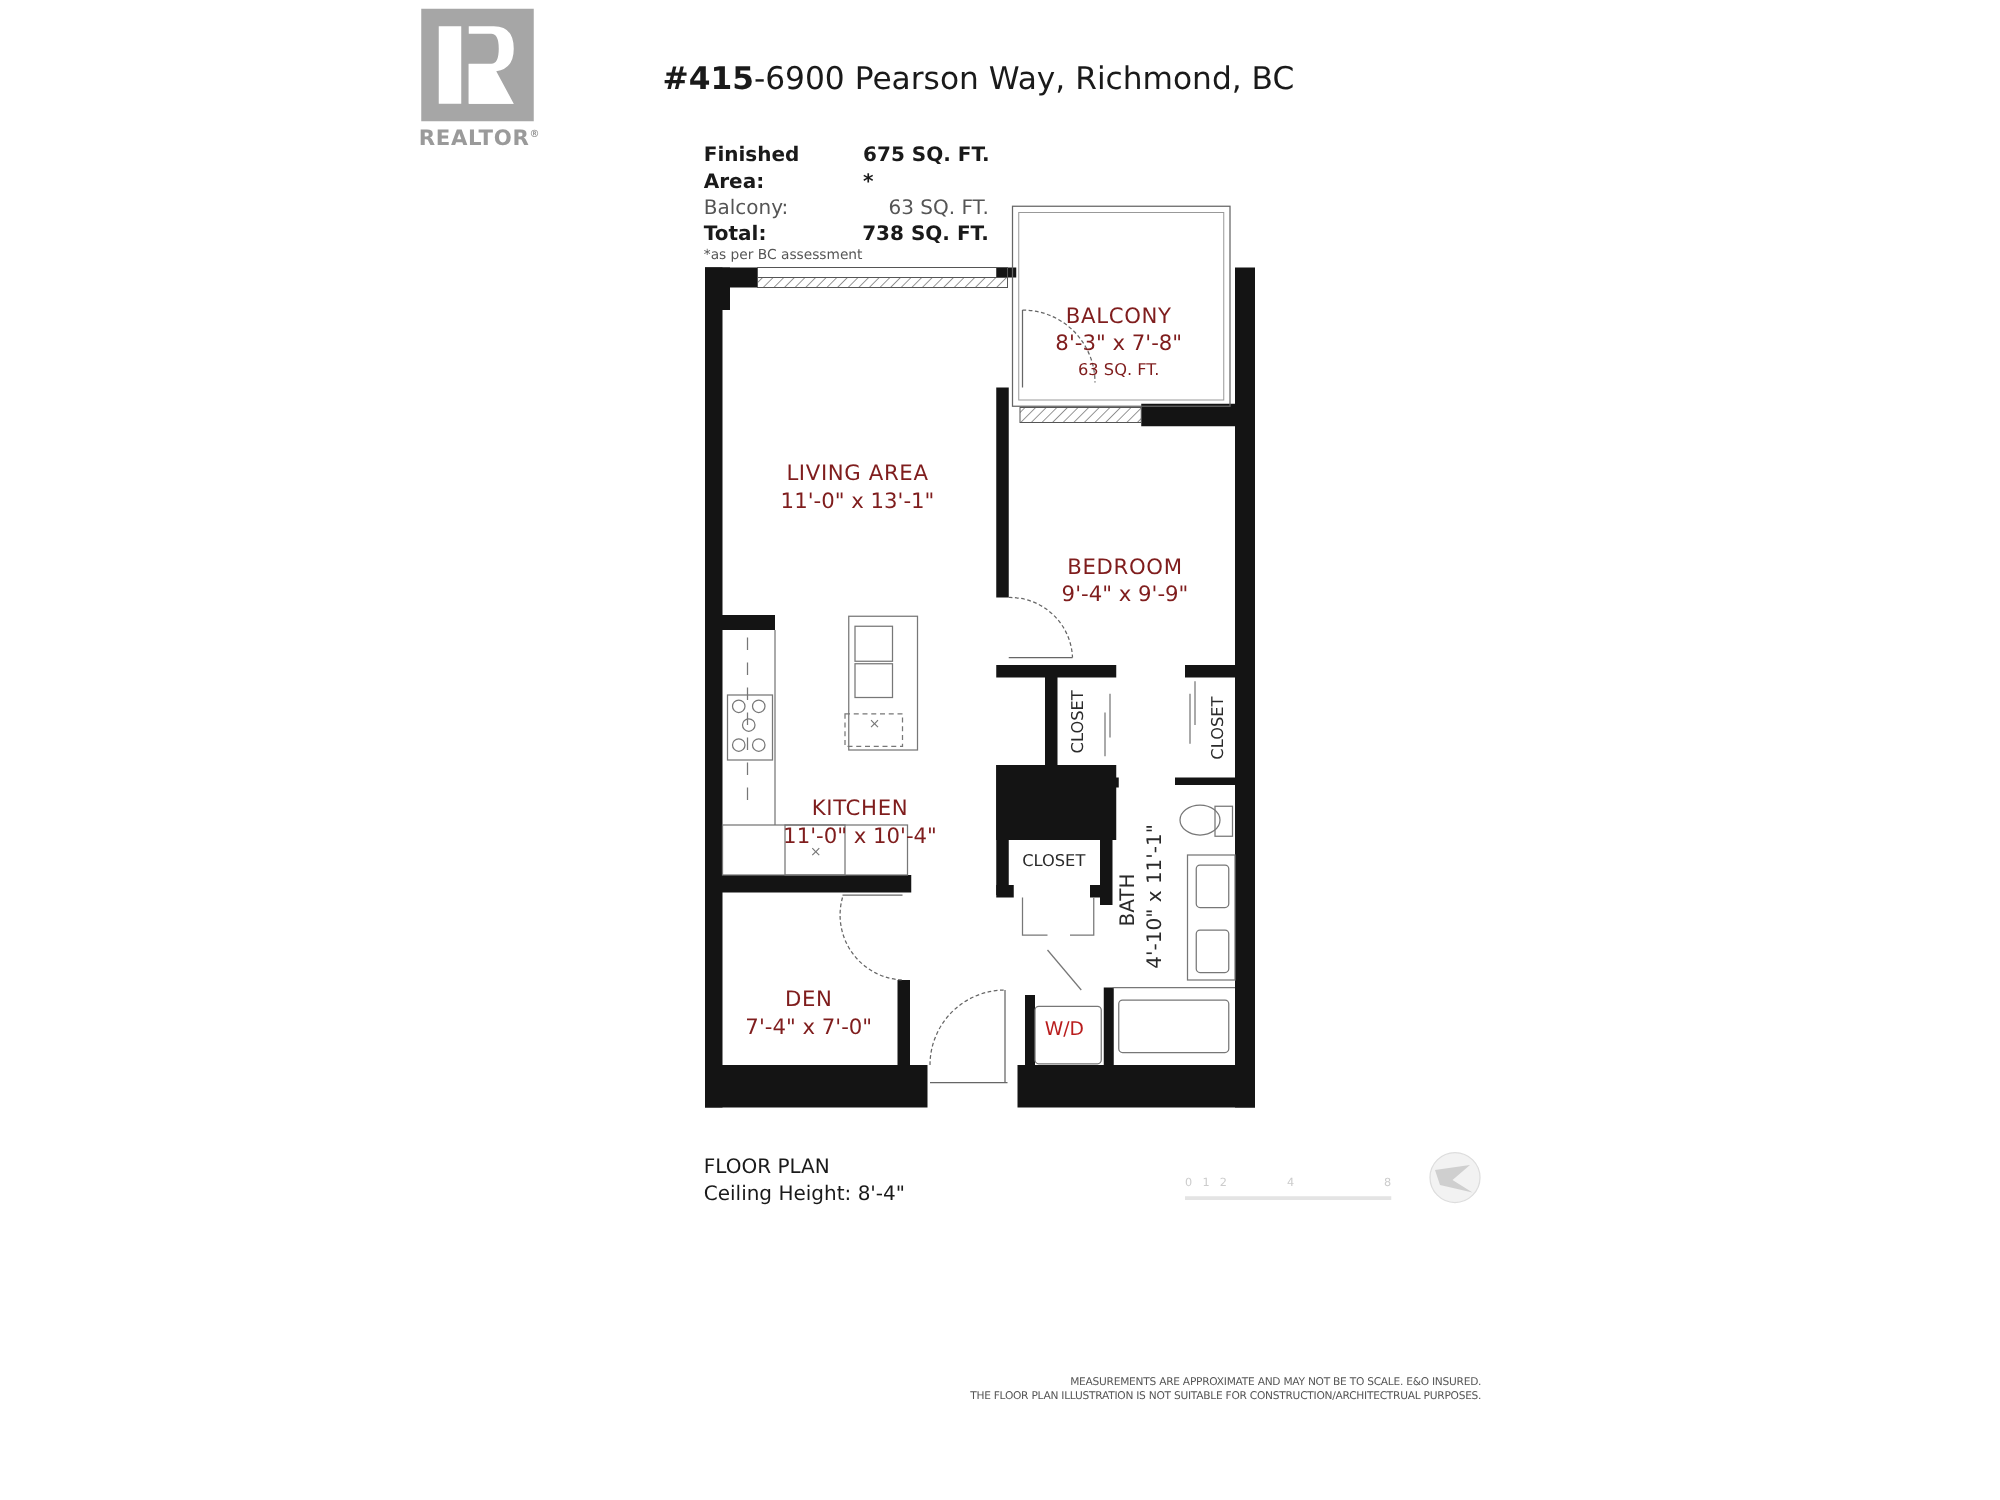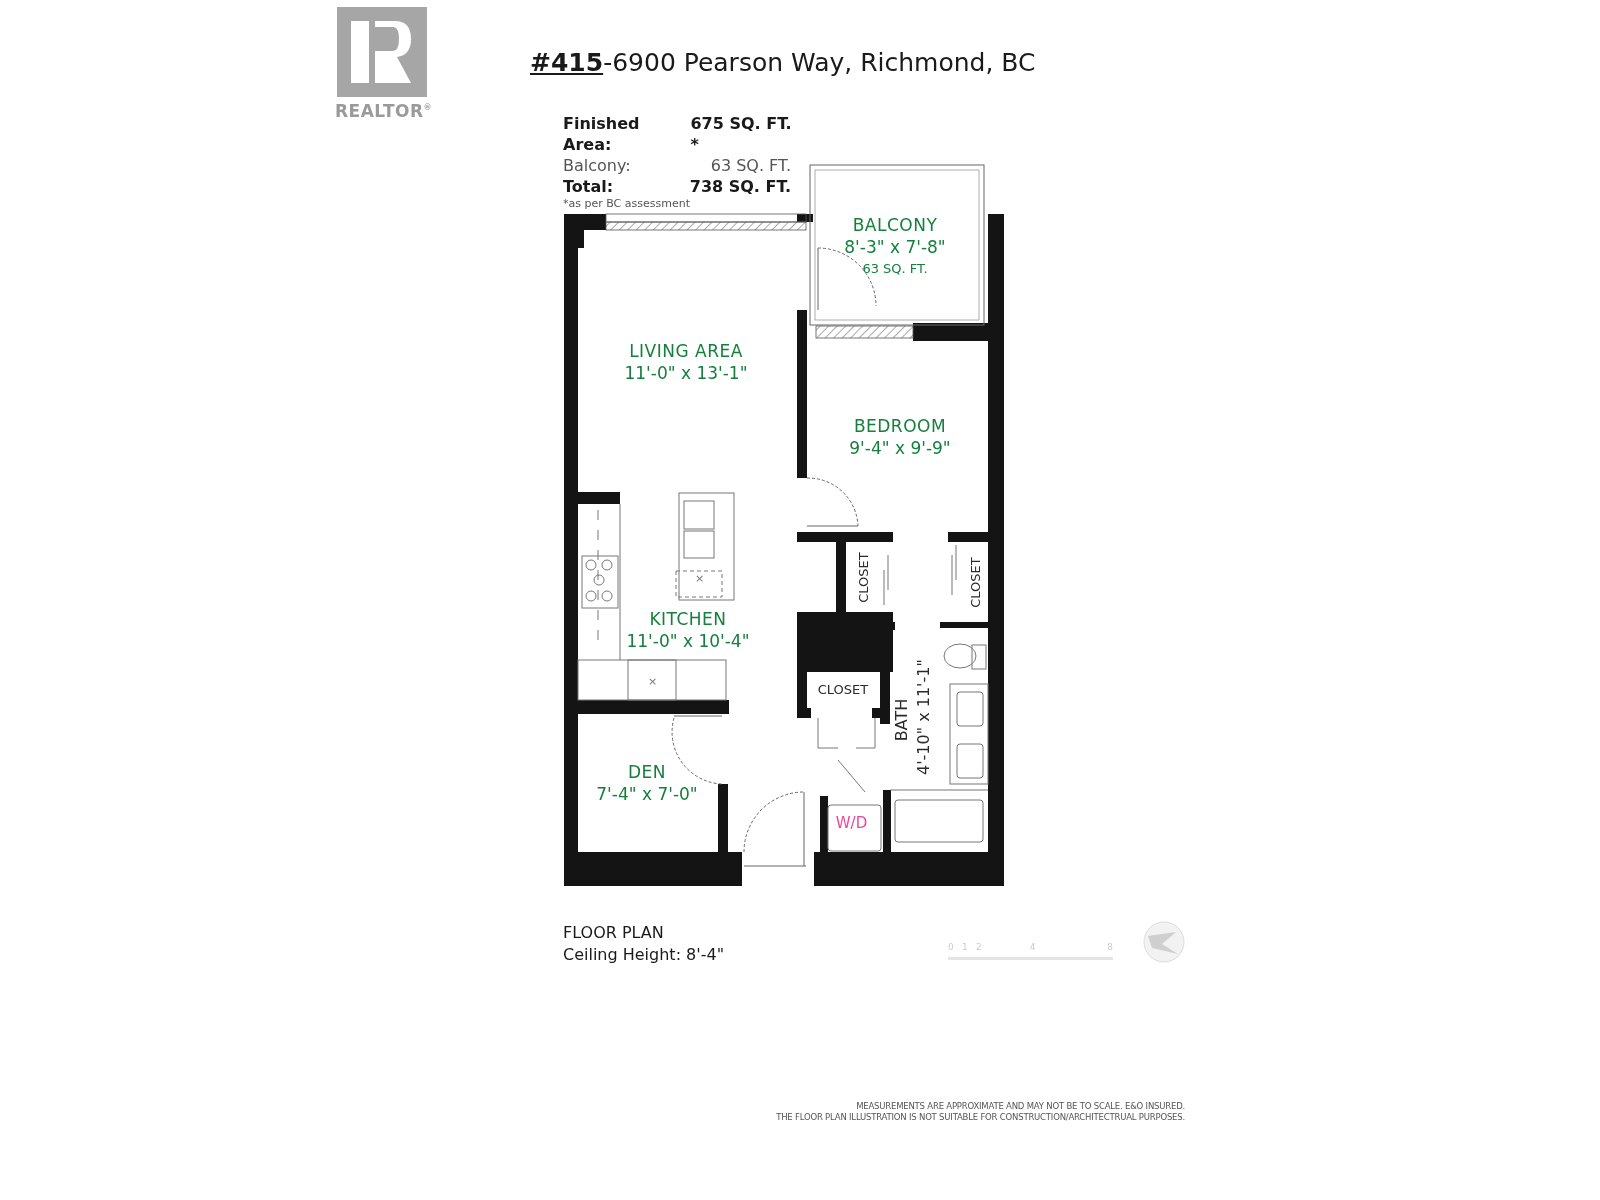--- a/index.html
+++ b/index.html
@@ -6,29 +6,29 @@
   body { width: 1600px; height: 1200px; position: relative; overflow: hidden;
          font-family: "DejaVu Sans", sans-serif; color: #222; }
   .abs { position: absolute; }
 
   
   .logo-box { left: 337px; top: 7px; width: 90px; height: 90px; background: #a6a6a6; }
   .logo-text { left: 335px; top: 101px; font-size: 17px; color: #9a9a9a; letter-spacing: 0.5px; font-weight: bold; }
   .logo-text sup { font-size: 8px; }
 
   .title { left: 530px; top: 48px; font-size: 25px; color: #1a1a1a; white-space: nowrap; }
-  .title b { font-weight: bold; text-decoration: underline; }
+  .title b { font-weight: bold; }
 
   .area-table { left: 563px; top: 101px; font-size: 16px; line-height: 21px; margin-top: 12px; }
   .area-row { display: flex; width: 240px; justify-content: space-between; }
   .area-row.bold { font-weight: bold; color: #1a1a1a; }
   .area-row.light { color: #555; gap: 39px; }
   .area-note { font-size: 11px; color: #555; line-height: 14px; }
 
-  .room-label { text-align: center; color: #15803d; font-size: 17px; line-height: 22px; white-space: nowrap; }
+  .room-label { text-align: center; color: #7f1d1d; font-size: 17px; line-height: 22px; white-space: nowrap; margin-top: 28px; }
   .room-label .name { display: block; letter-spacing: 0.5px; }
   .room-label .dims { display: block; }
   .room-label .sqft { display: block; font-size: 13px; }
 
   .vertical { transform: rotate(-90deg); transform-origin: center; font-size: 13px; color: #2a2a2a; white-space: nowrap; }
 
   .notes { left: 563px; top: 922px; font-size: 16px; line-height: 22px; color: #1a1a1a; }
 
   .scale-labels { left: 948px; top: 942px; font-size: 9px; color: #ccc; width: 165px; }
   .scale-bar { left: 948px; top: 957px; width: 165px; height: 3px; background: #e4e4e4; }
@@ -209,21 +209,21 @@
 </div>
 <div class="abs vertical" style="left:833px;top:570px;width:60px;text-align:center;">
   <span>CLOSET</span>
 </div>
 <div class="abs vertical" style="left:945px;top:575px;width:60px;text-align:center;">
   <span>CLOSET</span>
 </div>
 <div class="abs" style="left:811px;top:682px;width:64px;text-align:center;font-size:13px;color:#2a2a2a;">
   <span>CLOSET</span>
 </div>
-<div class="abs" style="left:828px;top:814px;width:47px;text-align:center;font-size:15px;color:#ec4899;">
+<div class="abs" style="left:828px;top:814px;width:47px;text-align:center;font-size:15px;color:#b91c1c;">
   <span>W/D</span>
 </div>
 
 <div class="abs notes">
   <div>FLOOR PLAN</div>
   <div>Ceiling Height: 8'-4"</div>
 </div>
 
 <div class="abs scale-labels" style="display:flex;">
   <span style="width:14px">0</span>

